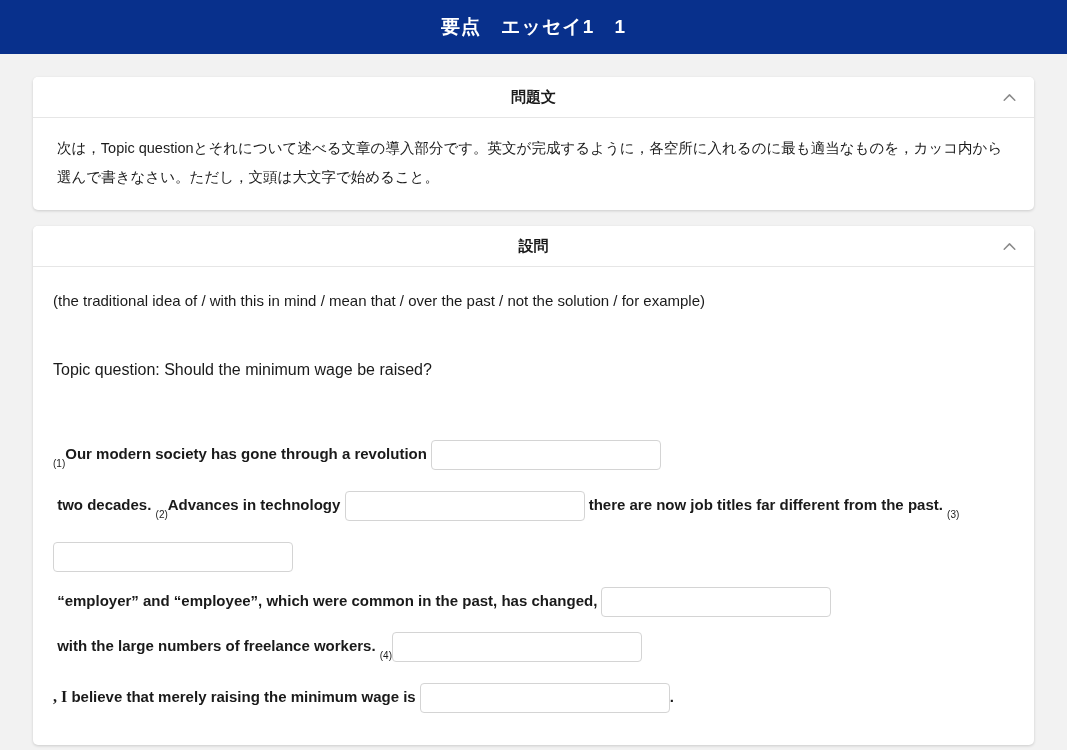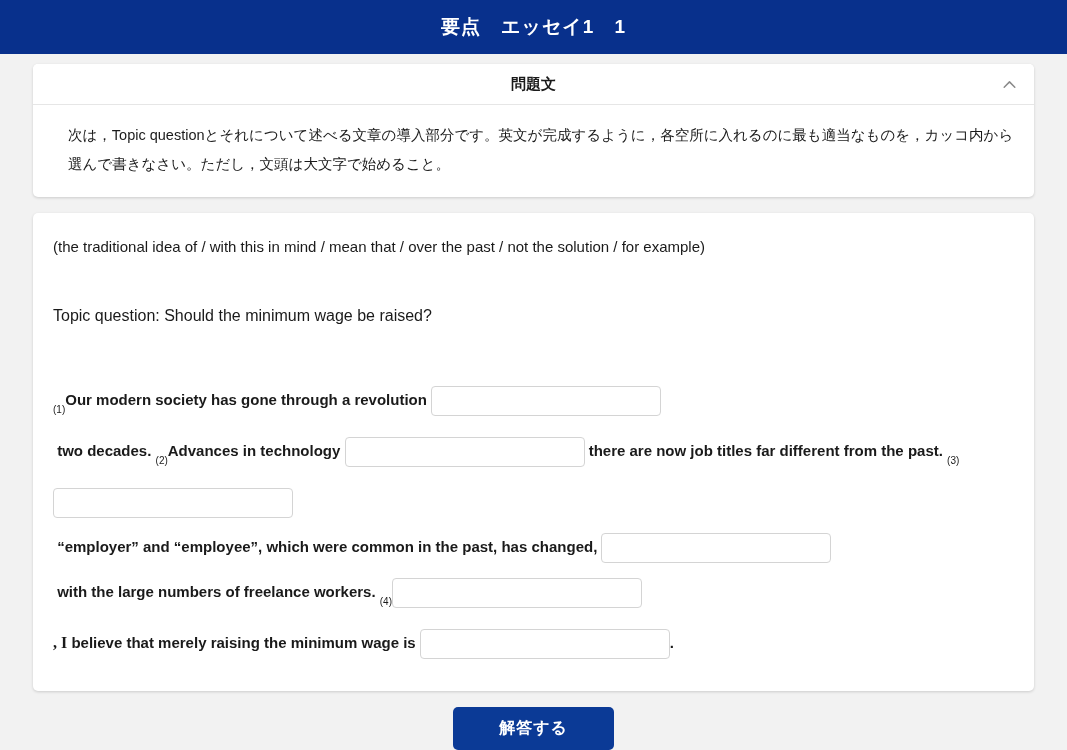--- a/index.html
+++ b/index.html
@@ -53,20 +53,21 @@
     box-sizing: border-box;
   }
 
   
   .card {
     background: #ffffff;
     border-radius: 5px;
     box-shadow: 0 1px 3px rgba(0,0,0,0.16);
     margin-bottom: 16px;
     overflow: hidden;
+    margin-top: 13px;
   }
   .card-header {
     position: relative;
     height: 40px;
     display: flex;
     align-items: center;
     justify-content: center;
     border-bottom: 1px solid #e6e6e6;
     background: #ffffff;
   }
@@ -83,21 +84,21 @@
     width: 14px;
     height: 14px;
     display: flex;
     align-items: center;
     justify-content: center;
     cursor: pointer;
   }
   .chevron svg { display: block; }
 
   .card-body {
-    padding: 16px 20px 18px 35px;
+    padding: 16px 20px 18px 24px;
   }
 
   
   .jp-text {
     font-size: 14.5px;
     line-height: 2.0;
     color: #1a1a1a;
   }
 
   
@@ -192,20 +193,28 @@
           <path d="M1.2 7.2 L6.5 1.9 L11.8 7.2" fill="none" stroke="#8a8a8a" stroke-width="1.5" stroke-linecap="round" stroke-linejoin="round"></path>
         </svg>
       </span>
     </div>
     <div class="card-body">
       <div class="jp-text">次は，Topic questionとそれについて述べる文章の導入部分です。英文が完成するように，各空所に入れるのに最も適当なものを，カッコ内から選んで書きなさい。ただし，文頭は大文字で始めること。</div>
     </div>
   </div>
 
   <div class="card">
+    <div class="card-header">
+      <span class="card-header-title">設問</span>
+      <span class="chevron">
+        <svg width="13" height="9" viewBox="0 0 13 9" aria-hidden="true">
+          <path d="M1.2 7.2 L6.5 1.9 L11.8 7.2" fill="none" stroke="#8a8a8a" stroke-width="1.5" stroke-linecap="round" stroke-linejoin="round"></path>
+        </svg>
+      </span>
+    </div>
     <div class="setsumon-body">
       <div class="wordbank">(the traditional idea of / with this in mind / mean that / over the past / not the solution / for example)</div>
       <div class="topic-line">Topic question: Should the minimum wage be raised?</div>
       <div class="answer-flow" id="answer-flow"><span class="marker">(1)</span><span class="seg">Our modern society has gone through a revolution </span><input type="text" class="blank w-sm" style=""><span class="seg"> two decades. </span><span class="marker">(2)</span><span class="seg">Advances in technology </span><input type="text" class="blank w-md" style=""><span class="seg"> there are now job titles far different from the past. </span><span class="marker">(3)</span><input type="text" class="blank w-md" style=""><span class="seg"> “employer” and “employee”, which were common in the past, has changed, </span><input type="text" class="blank w-sm" style=""><span class="seg"> with the large numbers of freelance workers. </span><span class="marker">(4)</span><input type="text" class="blank w-lg" style=""><span class="seg serif-i">, I</span><span class="seg"> believe that merely raising the minimum wage is </span><input type="text" class="blank w-lg" style=""><span class="seg">.</span></div>
     </div>
   </div>
 
   <div class="submit-row">
     <button class="submit-btn">解答する</button>
   </div>

